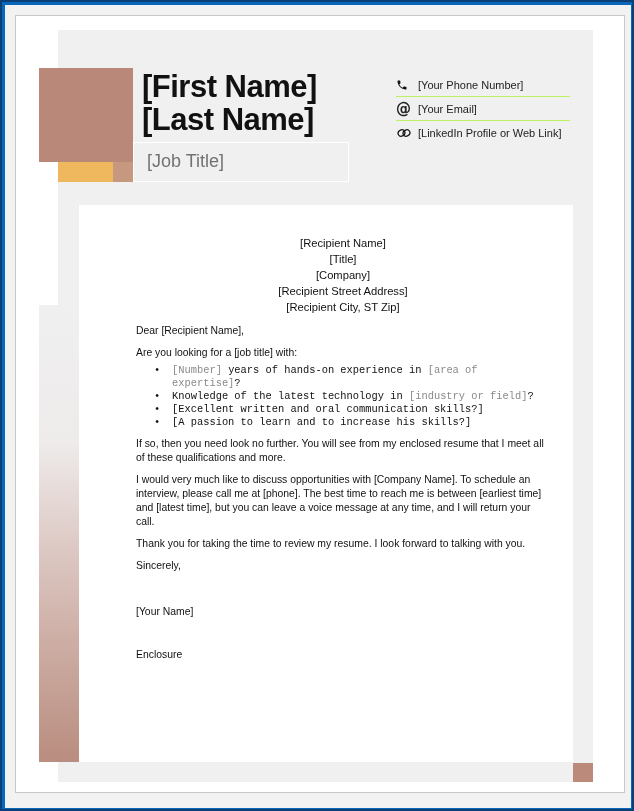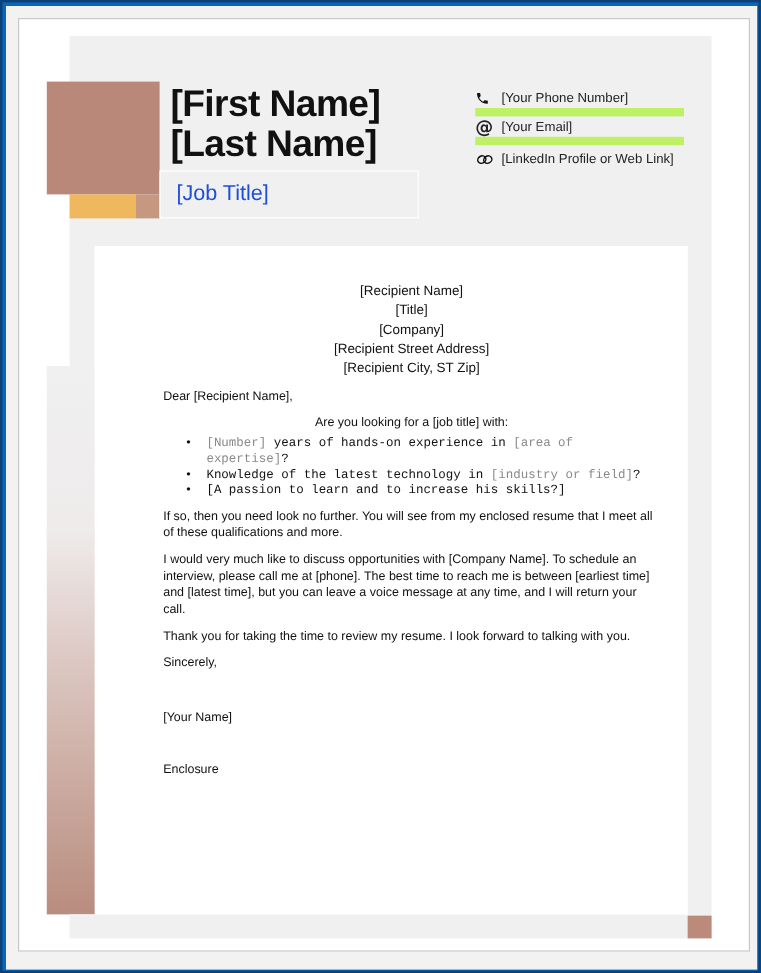--- a/index.html
+++ b/index.html
@@ -28,25 +28,25 @@
     .accent-orange { left: 58px; top: 162px; width: 55px; height: 20px; background: #efb75e; }
     .accent-tan { left: 113px; top: 162px; width: 20px; height: 20px; background: #c69880; }
     .name-block {
       left: 142px; top: 70px; width: 240px;
       font-family: Liberation Sans, sans-serif; font-weight: bold; font-size: 31px;
       line-height: 33px; color: #111; letter-spacing: -0.5px;
     }
     .job-box {
       left: 133px; top: 142px; width: 216px; height: 40px;
       border: 1px solid #ffffff; background: #f0f0f0;
-      font-family: "Liberation Sans", sans-serif; font-size: 18px; color: #1d4ed8;
+      font-family: "Liberation Sans", sans-serif; font-size: 18px; color: #737373;
       padding: 8px 0 0 13px;
     }
     .contact { left: 396px; top: 73px; width: 174px; font-family: "Liberation Sans", sans-serif; font-size: 11px; color: #222; }
-    .contact-row { display: flex; align-items: center; height: 24px; border-bottom: 7px solid #bef264; }
+    .contact-row { display: flex; align-items: center; height: 24px; border-bottom: 1px solid #bef264; }
     .contact-row:last-child { border-bottom: none; }
     .contact-icon { width: 22px; display: inline-flex; align-items: center; justify-content: flex-start; }
     .letter-card { left: 79px; top: 205px; width: 494px; height: 557px; background: #ffffff; }
     .letter {
       position: absolute; left: 57px; top: 30px; width: 414px;
       font-family: "Liberation Sans", sans-serif; font-size: 10.4px; line-height: 14px; color: #111;
     }
     .recipient { text-align: center; font-size: 11.2px; line-height: 16px; margin-bottom: 9px; }
     .p { margin-bottom: 8px; }
     .bullets { list-style: none; margin: 2px 0 8px 18px; }
@@ -112,24 +112,25 @@
 <div class="abs letter-card">
   <div class="letter">
     <div class="recipient">
       <div>[Recipient Name]</div>
       <div>[Title]</div>
       <div>[Company]</div>
       <div>[Recipient Street Address]</div>
       <div>[Recipient City, ST Zip]</div>
     </div>
     <div class="p">Dear [Recipient Name],</div>
-    <div class="p" style="margin-bottom:4px;text-align:center;">Are you looking for a [job title] with:</div>
+    <div class="p" style="margin-bottom:4px;">Are you looking for a [job title] with:</div>
     <ul class="bullets">
       <li><span class="ph">[Number]</span><span> years of hands-on experience in </span><span class="ph">[area of expertise]</span><span>?</span></li>
       <li><span>Knowledge of the latest technology in </span><span class="ph">[industry or field]</span><span>?</span></li>
+      <li>[Excellent written and oral communication skills?]</li>
       <li>[A passion to learn and to increase his skills?]</li>
     </ul>
     <div class="p">If so, then you need look no further. You will see from my enclosed resume that I meet all of these qualifications and more.</div>
     <div class="p">I would very much like to discuss opportunities with [Company Name]. To schedule an interview, please call me at [phone]. The best time to reach me is between [earliest time] and [latest time], but you can leave a voice message at any time, and I will return your call.</div>
     <div class="p">Thank you for taking the time to review my resume. I look forward to talking with you.</div>
     <div class="closing">Sincerely,</div>
     <div class="sig-gap"></div>
     <div>[Your Name]</div>
     <div class="sig-gap" style="height:29px;"></div>
     <div>Enclosure</div>

